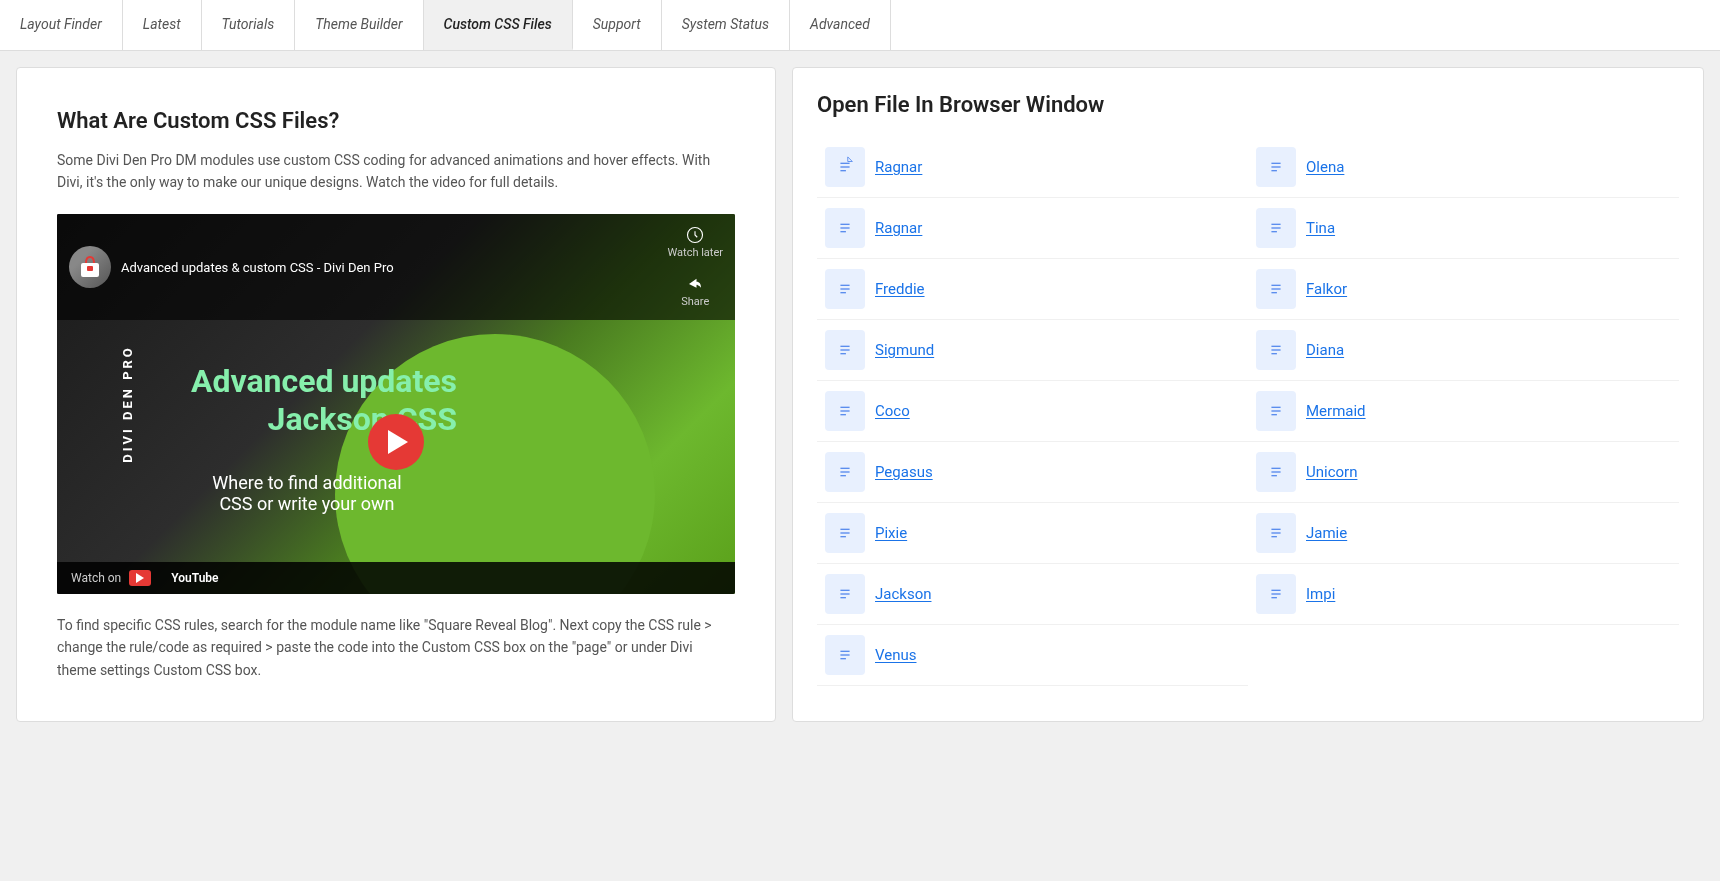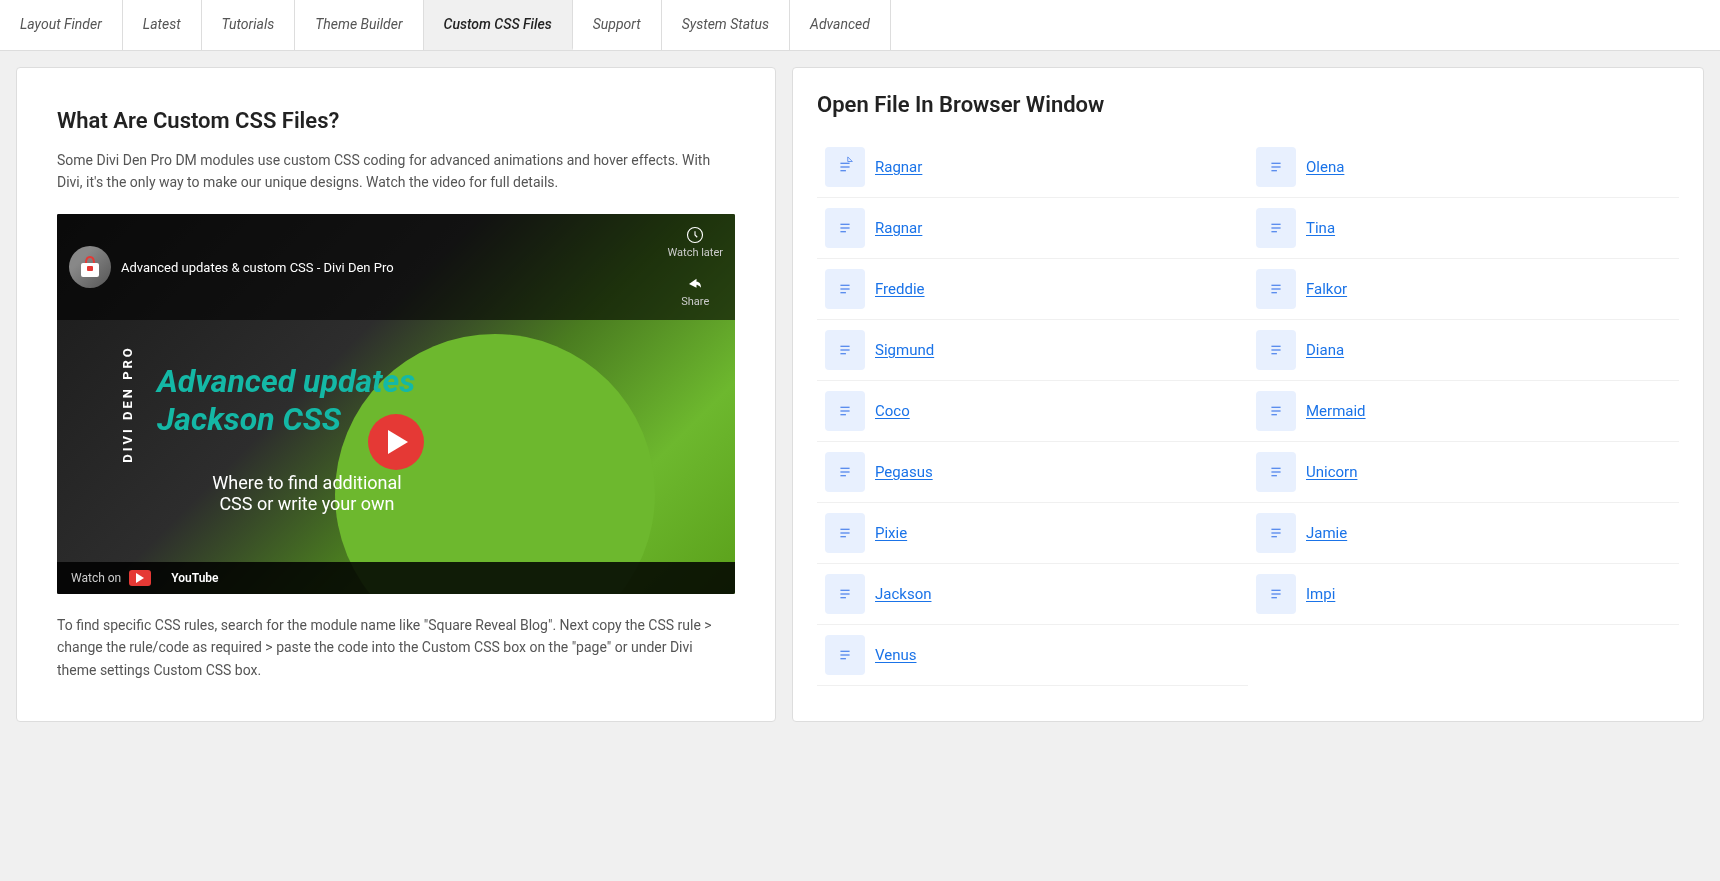--- a/index.html
+++ b/index.html
@@ -158,24 +158,23 @@
       font-weight: 700;
       letter-spacing: 3px;
       white-space: nowrap;
     }
 
     .video-main-text {
       position: absolute;
       left: 100px;
       top: 50%;
       transform: translateY(-50%);
-      color: #14b8a6;
-      text-align: left;
+      color: #86efac;
+      text-align: right;
       width: 300px;
-      font-style: italic;
     }
     .video-main-text h3 {
       font-size: 32px;
       font-weight: 700;
       line-height: 1.2;
       margin-bottom: 8px;
     }
 
     
     .play-button {

